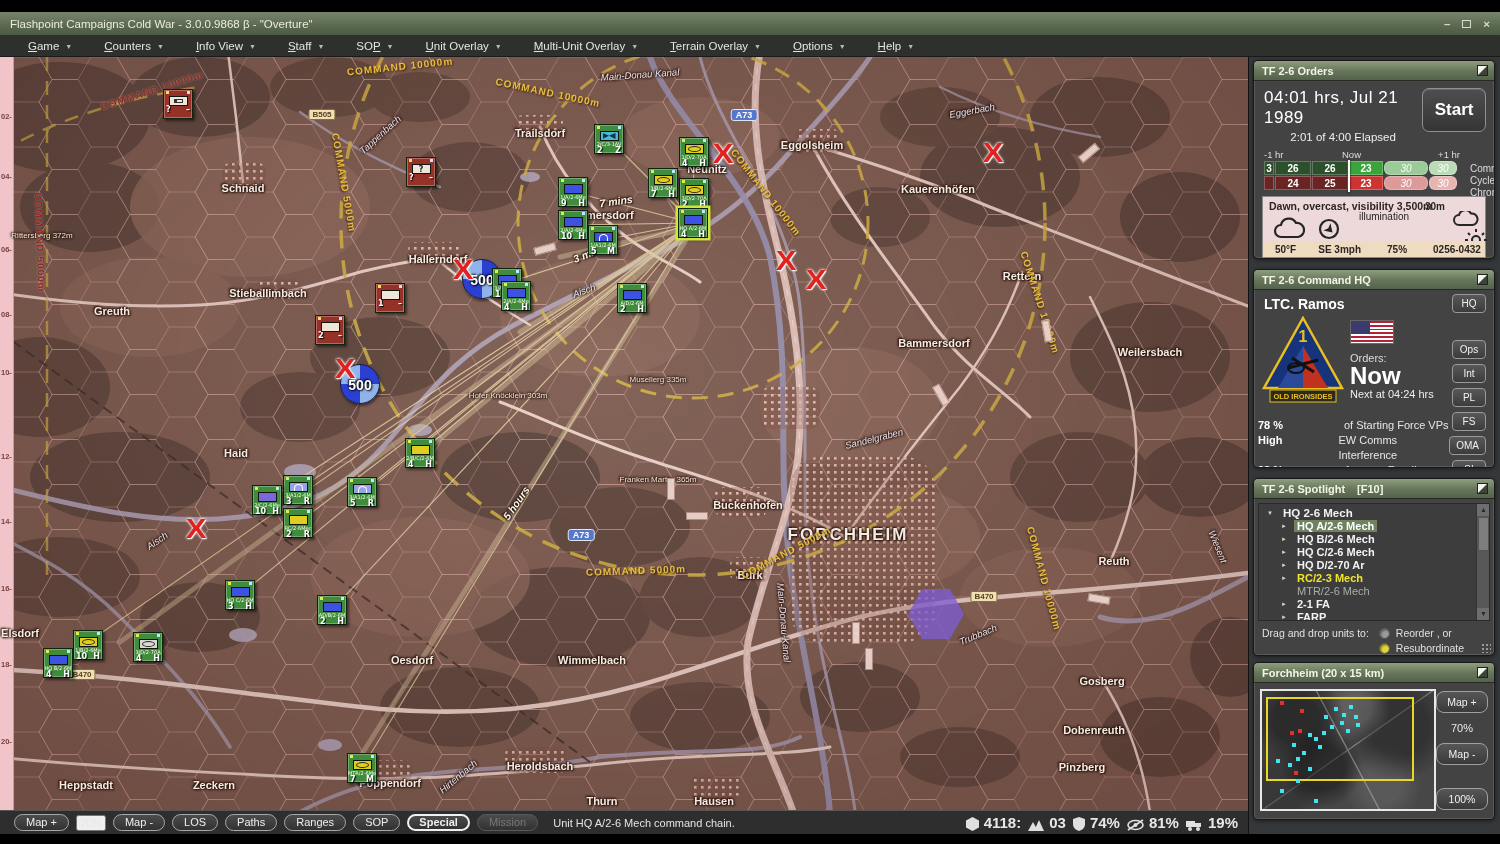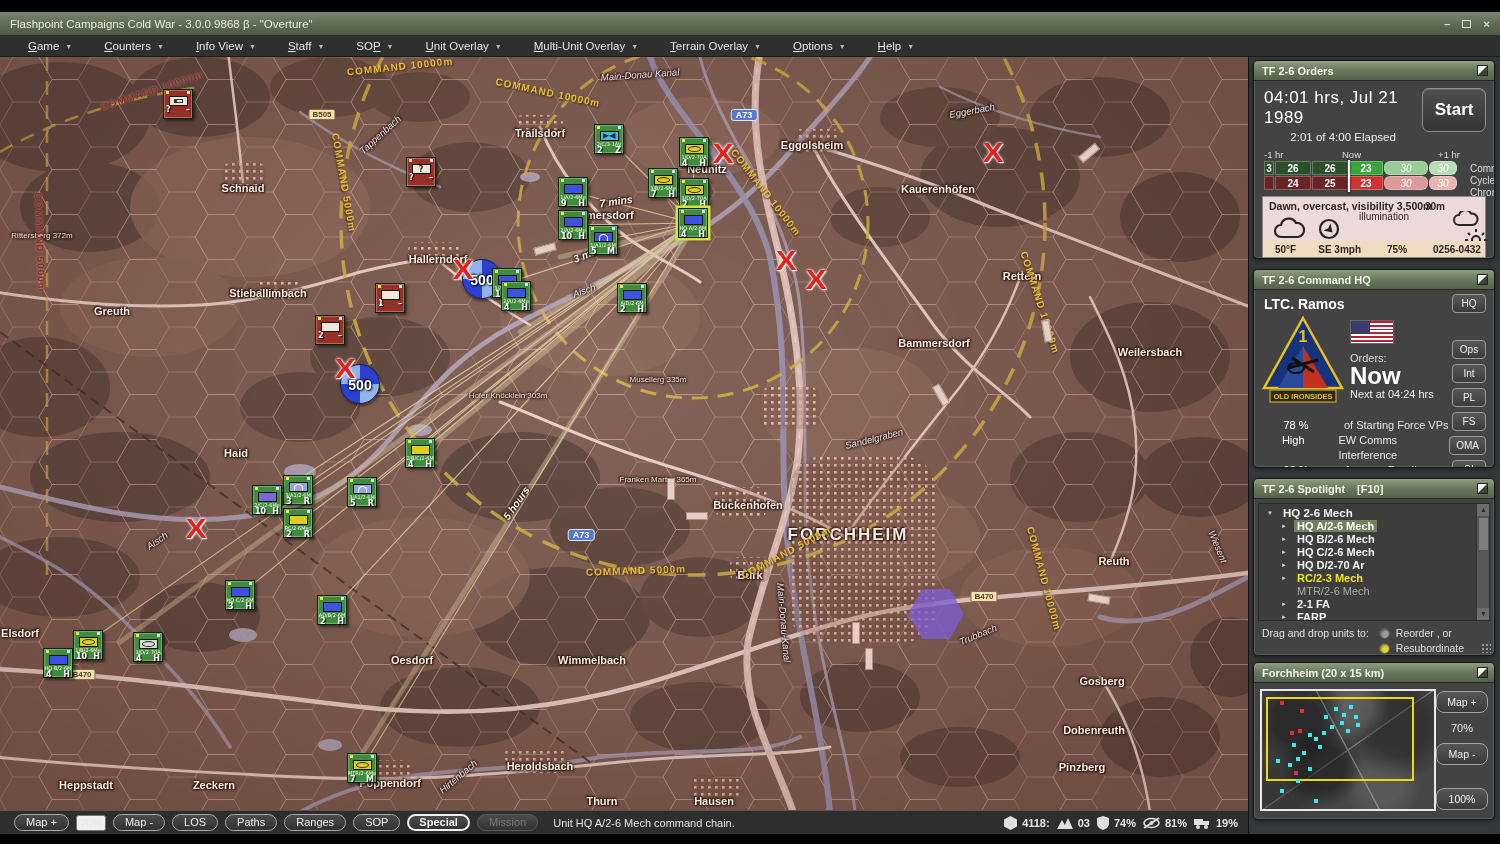--- a/index.html
+++ b/index.html
@@ -134,21 +134,21 @@
   .patch { position:absolute; left:8px; top:26px; }
   .flag { position:absolute; left:96px; top:30px; width:44px; height:24px; border:1px solid #666;
     background:repeating-linear-gradient(180deg,#b22234 0 1.9px,#fff 1.9px 3.8px); }
   .flag::before { content:""; position:absolute; left:0; top:0; width:19px; height:13px; background:#3c3b6e;
     background-image:radial-gradient(#fff 16%, transparent 18%); background-size:4px 3.2px; }
   .hq-orders { position:absolute; left:96px; top:62px; color:#ddd; font-size:11px; }
   .hq-orders .now { font-size:24px; font-weight:bold; color:#fff; line-height:24px; }
   .hq-orders .next { font-size:11px; color:#eee; }
   .hq-stats { position:absolute; left:4px; right:44px; top:128px; }
   .stat-row { display:flex; font-size:11px; color:#e6e6e6; line-height:15px; }
-  .stat-row .v { width:86px; text-align:center; font-weight:normal; color:#fff; padding-right:10px; }
+  .stat-row .v { width:86px; text-align:left; font-weight:bold; color:#fff; padding-right:10px; }
 
   
   #p-spot { top:421px; height:178px; }
   .tree { position:relative; margin:4px 4px 0 4px; height:118px; background:#3d3d3d; border:1px solid #2a2a2a; overflow:hidden; }
   .tree-rows { padding:2px 0 0 6px; }
   .trow { display:flex; align-items:center; gap:5px; height:13px; color:#f2f2f2; font-size:11px; font-weight:bold; cursor:pointer; }
   .trow .chev { width:10px; font-size:6px; color:#cfd6c8; text-align:center; }
   .trow.root { font-size:11.5px; }
   .trow .lab { padding:0 3px; }
   .trow.sel .lab { background:rgba(170,215,140,.45); color:#ffffff; }
@@ -194,21 +194,21 @@
   
   #bottombar { position:absolute; left:0; top:810px; width:1248px; height:24px; background:#2e2e2e;
     border-top:1px solid #555; display:flex; align-items:center; gap:7px; padding-left:14px; }
   .bbtn { padding:1px 11px 2px 11px; border:1px solid #a8a8a8; border-radius:9px; color:#eee; font-size:11px;
     background:linear-gradient(#4c4c4c,#323232); cursor:pointer; white-space:nowrap; }
   .bbtn.active { border:2px solid #f0f0f0; font-weight:bold; padding:0 10px 1px 10px; }
   .bbtn.disabled { color:#787878; border-color:#5a5a5a; cursor:default; }
   .blabel { color:#e8e8e8; font-size:11px; padding:0 2px; }
   #statusmsg { color:#e4e4e4; font-size:11px; margin-left:8px; }
   #statgroup { margin-left:auto; margin-right:10px; display:flex; align-items:center; gap:7px; }
-  .stat { display:flex; align-items:center; gap:5px; color:#e8e8e8; font-size:11px; font-weight:bold; }
+  .stat { display:flex; align-items:flex-end; gap:5px; color:#e8e8e8; font-size:15px; font-weight:bold; }
   .stat svg { display:block; }
 
   .blackbar { position:absolute; left:0; width:1500px; background:#000; }
 </style>
 </head>
 <body>
 
 <div id="stage">
   <div class="blackbar" style="top:0;height:12px"></div>
 
@@ -419,20 +419,33 @@
         <path d="M693,170 L560,200"></path>
           <path d="M693,170 L520,275"></path>
           <path d="M693,172 L430,390"></path>
         <path d="M693,172 L120,585"></path>
           <path d="M693,172 L360,700"></path>
       </g>
     </svg>
 
     <div class="tint"></div>
 
+    <div id="edge-strip">
+
+    <div class="rownum" style="top: 55px;">02-</div>
+        <div class="rownum" style="top: 115px;">04-</div>
+        <div class="rownum" style="top: 188px;">06-</div>
+        <div class="rownum" style="top: 253px;">08-</div>
+        <div class="rownum" style="top: 311px;">10-</div>
+        <div class="rownum" style="top: 395px;">12-</div>
+        <div class="rownum" style="top: 460px;">14-</div>
+        <div class="rownum" style="top: 527px;">16-</div>
+        <div class="rownum" style="top: 603px;">18-</div>
+        <div class="rownum" style="top: 680px;">20-</div>
+      </div>
 
     <div>
 
     <div class="map-label" style="left: 243px; top: 125px;">Schnaid</div>
         <div class="map-label" style="left: 540px; top: 70px;">Trailsdorf</div>
         <div class="map-label" style="left: 812px; top: 82px;">Eggolsheim</div>
         <div class="map-label" style="left: 938px; top: 126px;">Kauerenhöfen</div>
         <div class="map-label" style="left: 707px; top: 106px;">Neunitz</div>
         <div class="map-label" style="left: 598px; top: 152px;">Hammersdorf</div>
         <div class="map-label" style="left: 438px; top: 196px;">Hallerndorf</div>

